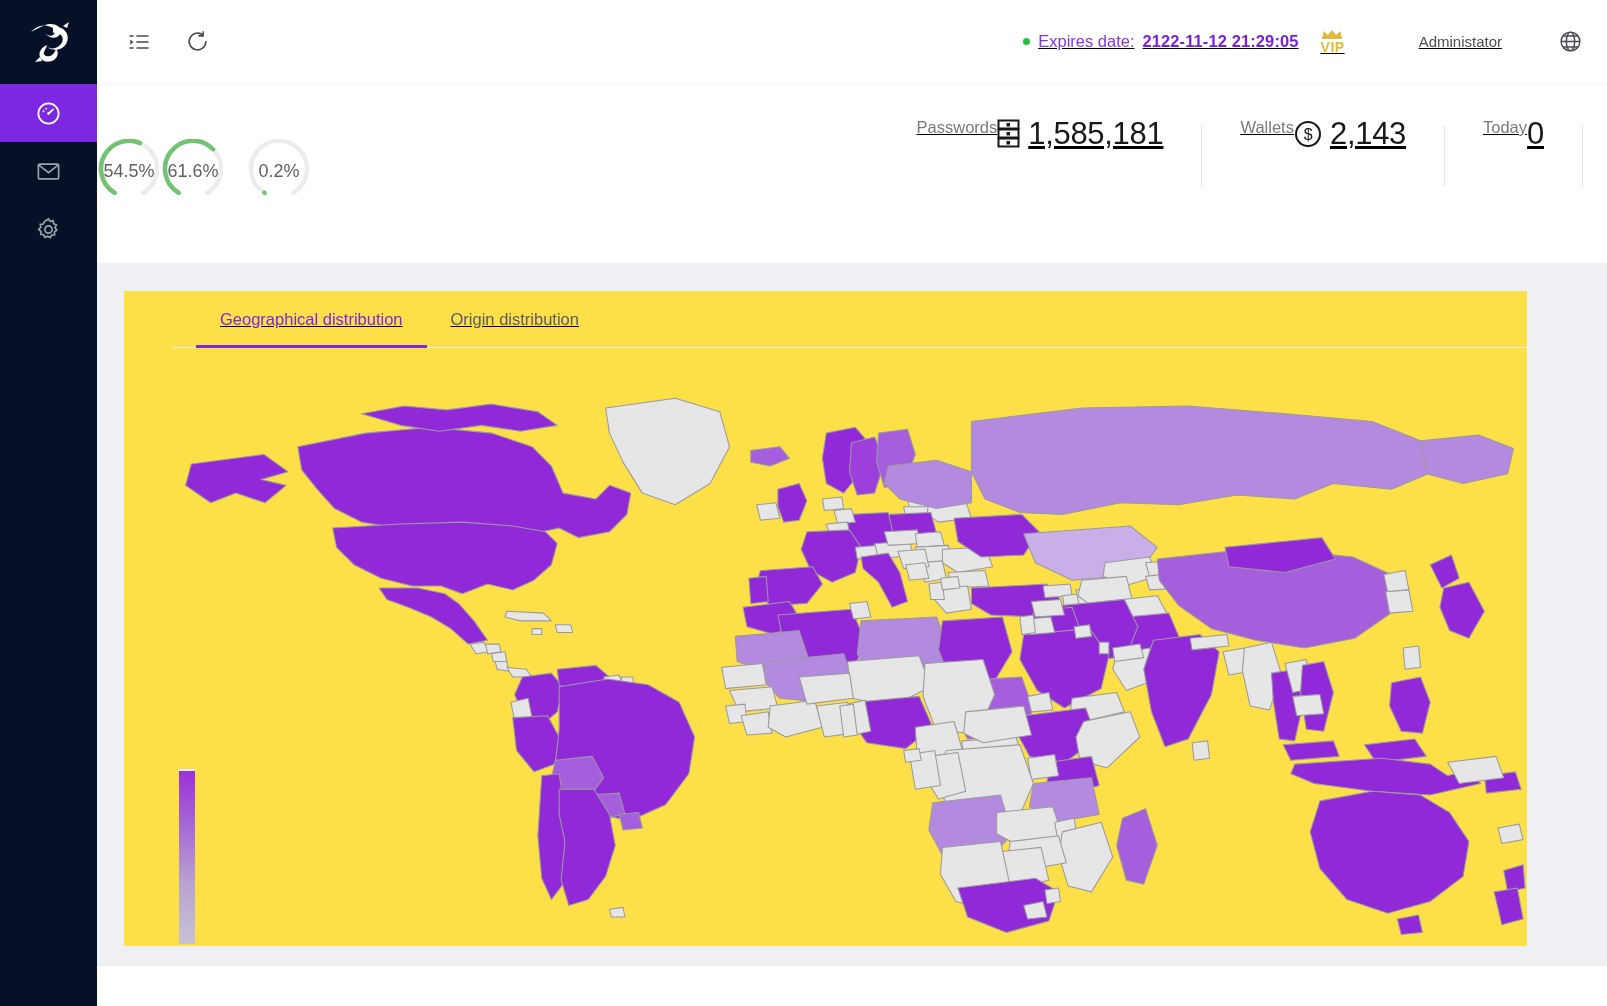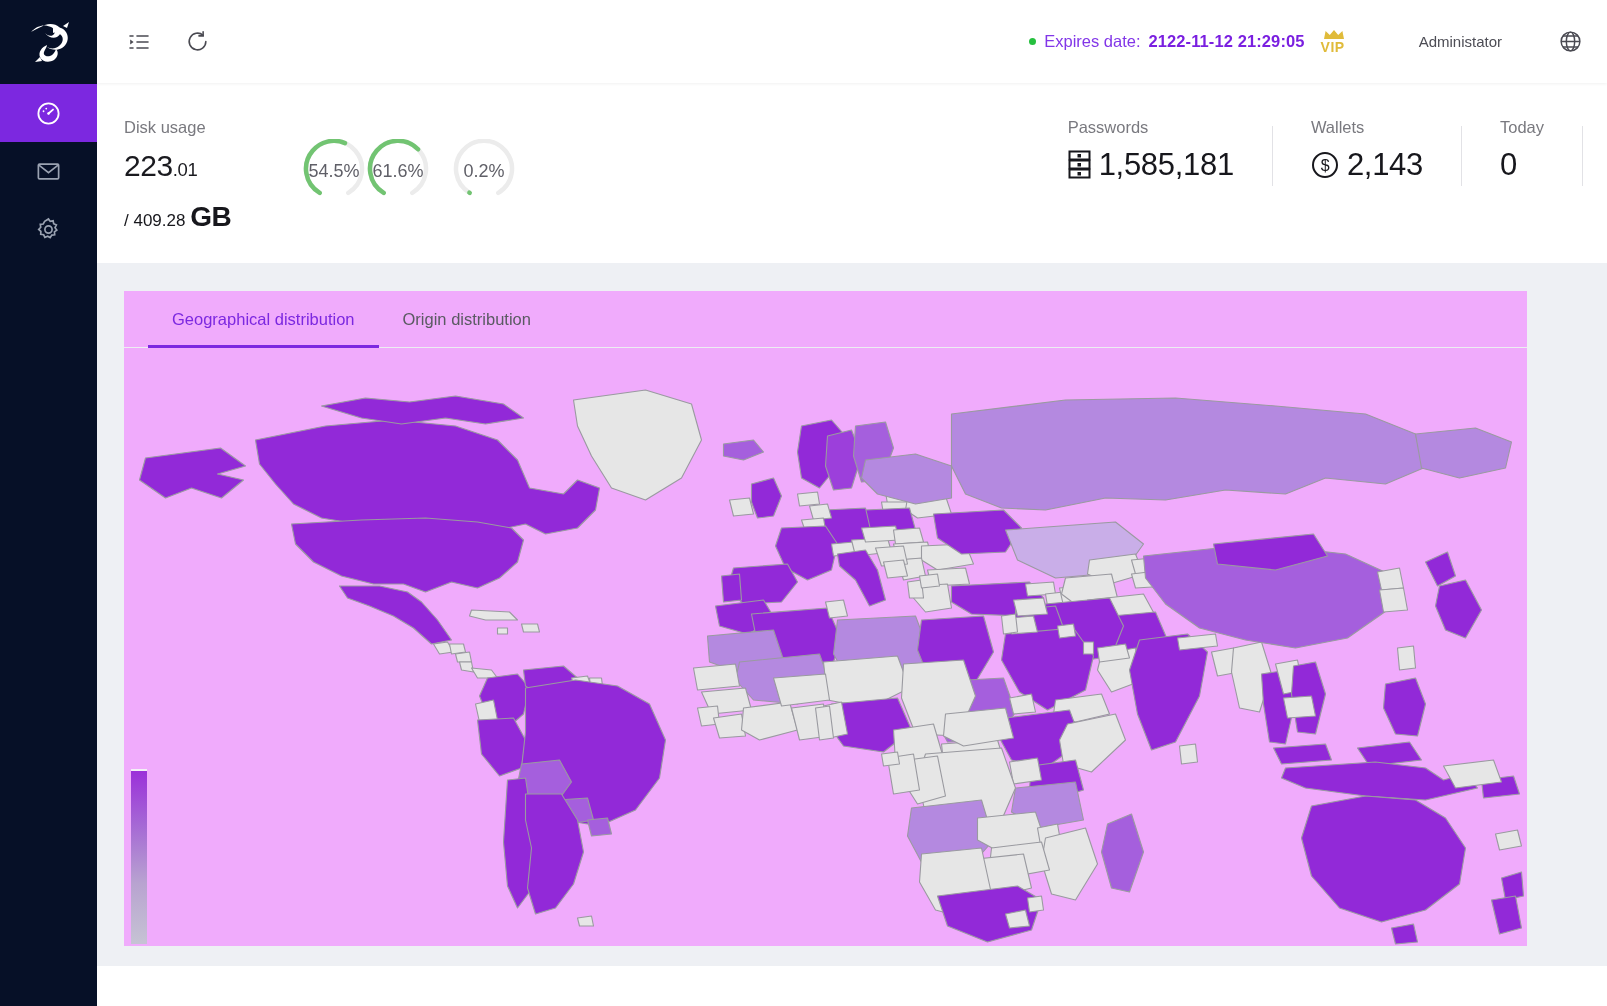--- a/index.html
+++ b/index.html
@@ -2,21 +2,21 @@
 <html><head>
 <meta charset="utf-8">
 <style>
   * { box-sizing: border-box; margin: 0; padding: 0; }
   html, body {
     width: 1607px; height: 1006px;
     font-family: "Liberation Sans", sans-serif;
     background: #ffffff;
     overflow: hidden;
   }
-  .app { display: flex; width: 1607px; height: 966px; }
+  .app { display: flex; width: 1607px; height: 966px; text-decoration: underline; }
 
   
   .sidebar {
     width: 97px; min-width: 97px; height: 1006px;
     background: #061027;
     display: flex; flex-direction: column; align-items: stretch;
   }
   .logo-box {
     height: 84px; display: flex; align-items: center; justify-content: center;
   }
@@ -41,21 +41,21 @@
   .hdr-icon {
     width: 36px; height: 36px; display: flex; align-items: center; justify-content: center;
     cursor: pointer; color: #4a4a52;
   }
   .hdr-icon.refresh { margin-left: 22px; }
   .hdr-spacer { flex: 1; }
   .expire-wrap { display: flex; align-items: center; gap: 8px; }
   .green-dot { width: 7px; height: 7px; border-radius: 50%; background: #26c03f; display:block; }
   .expire-label { font-size: 16.5px; color: #8236e8; }
   .expire-date { font-size: 16.5px; color: #7a1fe0; font-weight: bold; letter-spacing: .1px; }
-  .vip { margin-left: 8px; display: flex; flex-direction: column; align-items: flex-end; line-height: 1; }
+  .vip { margin-left: 14px; display: flex; flex-direction: column; align-items: flex-start; line-height: 1; }
   .vip-text { font-size: 14px; font-weight: bold; color: #e0bb3a; letter-spacing: .5px; }
   .admin-name { font-size: 15px; color: #4d4d55; margin-left: 74px; }
   .globe-btn { margin-left: 56px; cursor: pointer; color: #4a4a52; display:flex; }
 
   
   .stats {
     background: #fff; height: 180px;
     display: flex; align-items: flex-start;
     padding: 0 24px 0 0;
     position: relative; z-index: 2;
@@ -69,37 +69,37 @@
   .usage-sub .gb { font-size: 28px; font-weight: bold; letter-spacing: -.5px; }
   .gauge-wrap { padding-top: 56px; display: flex; align-items: flex-start; }
   .gauge { position: relative; width: 64px; height: 64px; }
   .gauge + .gauge { margin-left: 22px; }
   .gauge .pct {
     position: absolute; inset: 0; display: flex; align-items: center; justify-content: center;
     font-size: 18px; color: #5f5f67;
   }
   .stats-spacer { flex: 1; }
   .kpis { display: flex; align-items: flex-start; padding-top: 35px; }
-  .kpi { display: flex; flex-direction: column; align-items: flex-start; position: relative; }
+  .kpi { display: flex; flex-direction: row; align-items: center; position: relative; }
   .kpi .k-label { font-size: 16.5px; color: #79797f; margin-bottom: 12px; }
   .kpi .k-value {
     font-size: 31px; color: #17171c; display: flex; align-items: center; gap: 8px;
     line-height: 1; letter-spacing: -.3px;
   }
   .kpi-sep { width: 1px; height: 60px; background: #e2e2e6; margin: 8px 0 0 0; align-self: flex-start; }
   .k-pad-pw { padding: 0 38px 0 0; }
   .k-pad-wal { padding: 0 38px; }
   .k-pad-today { padding: 0 38px; }
   .k-pad-total { padding: 0 0 0 38px; }
 
   
   .content { flex: 1; padding: 28px 80px 0 27px; background: #eef0f4; }
   .card {
-    background: #f0abfc; height: 655px; width: 100%;
-    display: flex; flex-direction: column; position: relative; overflow: hidden;
+    background: #fde047; height: 655px; width: 100%;
+    display: flex; flex-direction: column; position: relative; overflow: hidden; padding-left: 48px;
   }
   .tabs { display: flex; height: 57px; border-bottom: 1px solid #eceef1; padding-left: 24px; }
   .tab {
     display: flex; align-items: center; padding: 0 24px;
     font-size: 16.5px; color: #5a5a62; cursor: pointer;
     position: relative;
   }
   .tab.active { color: #7c28e0; }
   .tab.active::after {
     content: ""; position: absolute; left: 0; right: 0; bottom: -1px; height: 3px; background: #7c28e0;
@@ -196,30 +196,20 @@
         <svg width="25" height="25" viewBox="0 0 24 24" fill="none" stroke="#4a4a52" stroke-width="1.4">
           <circle cx="12" cy="12" r="9"></circle>
           <ellipse cx="12" cy="12" rx="4" ry="9"></ellipse>
           <path d="M3 12h18M4.6 6.7h14.8M4.6 17.3h14.8"></path>
         </svg>
       </span>
     </div>
 
     <div class="stats">
 
-      <div class="stat-usage">
-        <div class="usage-title">Disk usage</div>
-        <div class="usage-main">
-          <span>223</span><span class="dec">.01</span>
-        </div>
-        <div class="usage-sub">
-          <span>/ 409.28</span>
-          <span class="gb">GB</span>
-        </div>
-      </div>
 
       <div class="gauge-wrap">
         <div class="gauge">
           <svg width="64" height="64" viewBox="0 0 64 64">
             <path d="M 17.7 53.9 A 28 28 0 1 1 46.3 53.9" fill="none" stroke="#ececec" stroke-width="4.5" stroke-linecap="round"></path>
             <path d="M 17.7 53.9 A 28 28 0 1 1 46.3 53.9" fill="none" stroke="#72c472" stroke-width="4.5" stroke-linecap="round" stroke-dasharray="154" stroke-dashoffset="70"></path>
           </svg>
           <div class="pct">54.5%</div>
         </div>
       </div>

